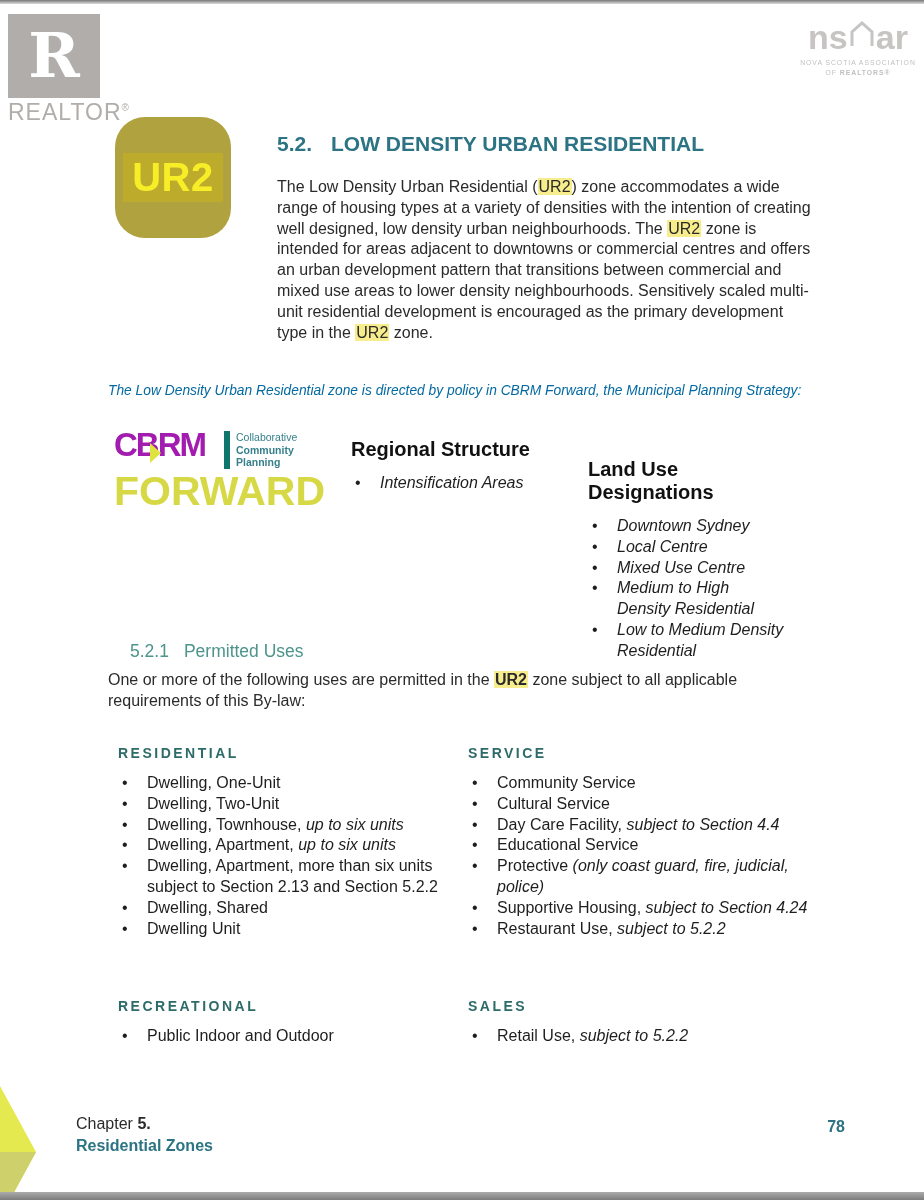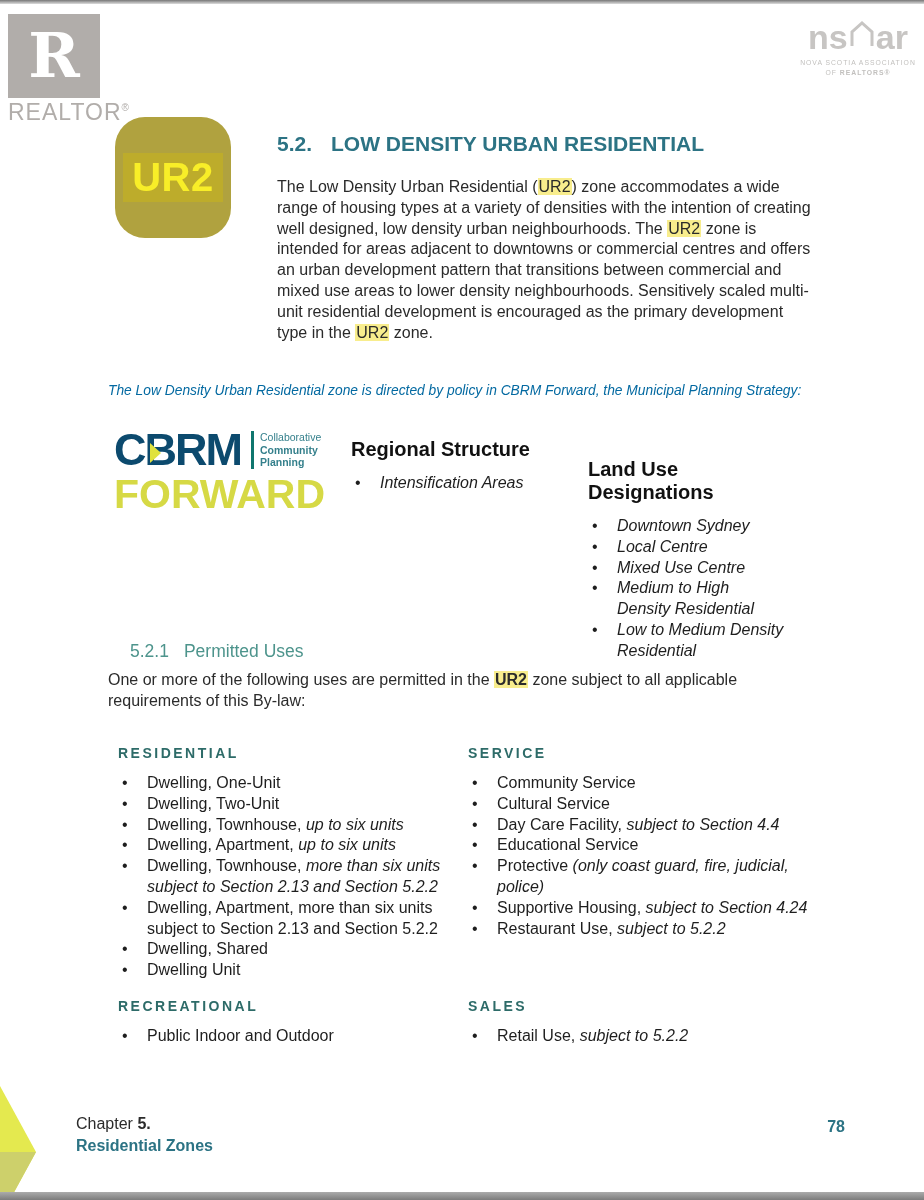--- a/index.html
+++ b/index.html
@@ -38,24 +38,24 @@
   .hl{background:#f8ed8d;padding:0 1px;}
   .it{font-style:italic;}
   .b{font-weight:bold;}
 
   
   .policy{left:108px;top:383px;width:780px;font-size:13.8px;font-style:italic;color:#0369a1;}
 
   
   .cbrm{left:114px;top:429px;width:215px;}
   .cbrm-top{display:flex;align-items:flex-start;}
-  .cbrm-word{font-size:45px;font-weight:bold;color:#0c4a6e;letter-spacing:-2px;line-height:0.95;position:relative;}
+  .cbrm-word{font-size:33px;font-weight:bold;color:#a21caf;letter-spacing:-2px;line-height:0.95;position:relative;}
   .cbrm-chev{position:absolute;left:36px;top:14px;width:0;height:0;
              border-left:11px solid #e0e23e;border-top:10px solid transparent;border-bottom:10px solid transparent;}
-  .cbrm-tag{margin-left:10px;padding-left:6px;border-left:3px solid #0f766e;
+  .cbrm-tag{margin-left:19px;padding-left:6px;border-left:6px solid #0f766e;
             font-size:10.5px;color:#35808c;line-height:1.2;margin-top:2px;}
   .cbrm-forward{font-size:41px;font-weight:bold;color:#d6d945;letter-spacing:0px;line-height:1;margin-top:2px;}
 
   
   .colhead{font-size:20px;font-weight:bold;color:#111;}
   .regional{left:351px;top:438px;width:210px;}
   .landuse{left:588px;top:458px;width:196px;}
   ul.doclist{list-style:none;margin:12px 0 0 0;padding:0 0 0 29px;}
   ul.doclist li{position:relative;font-size:16px;line-height:20.8px;color:#1e1e1e;}
   ul.doclist li::before{content:"\2022";position:absolute;left:-25px;top:0;font-style:normal;}
@@ -159,21 +159,20 @@
   </div>
   <p class="abs intro" style="margin:0"><span>One or more of the following uses are permitted in the </span><span class="hl b">UR2</span><span> zone subject to all applicable requirements of this By-law:</span></p>
 
   <div class="abs grp-res">
     <div class="grp-h">RESIDENTIAL</div>
     <ul class="doclist">
         <li><span>Dwelling, One-Unit</span></li>
         <li><span>Dwelling, Two-Unit</span></li>
         <li><span>Dwelling, Townhouse, </span><span class="it">up to six units</span></li>
         <li><span>Dwelling, Apartment, </span><span class="it">up to six units</span></li>
-        <li><span>Dwelling, Townhouse, </span><span class="it">more than six units subject to Section 2.13 and Section 5.2.2</span></li>
         <li><span>Dwelling, Apartment, more than six units subject to Section 2.13 and Section 5.2.2</span></li>
         <li><span>Dwelling, Shared</span></li>
         <li><span>Dwelling Unit</span></li>
       </ul>
   </div>
 
   <div class="abs grp-svc">
     <div class="grp-h">SERVICE</div>
     <ul class="doclist">
         <li><span>Community Service</span></li>

